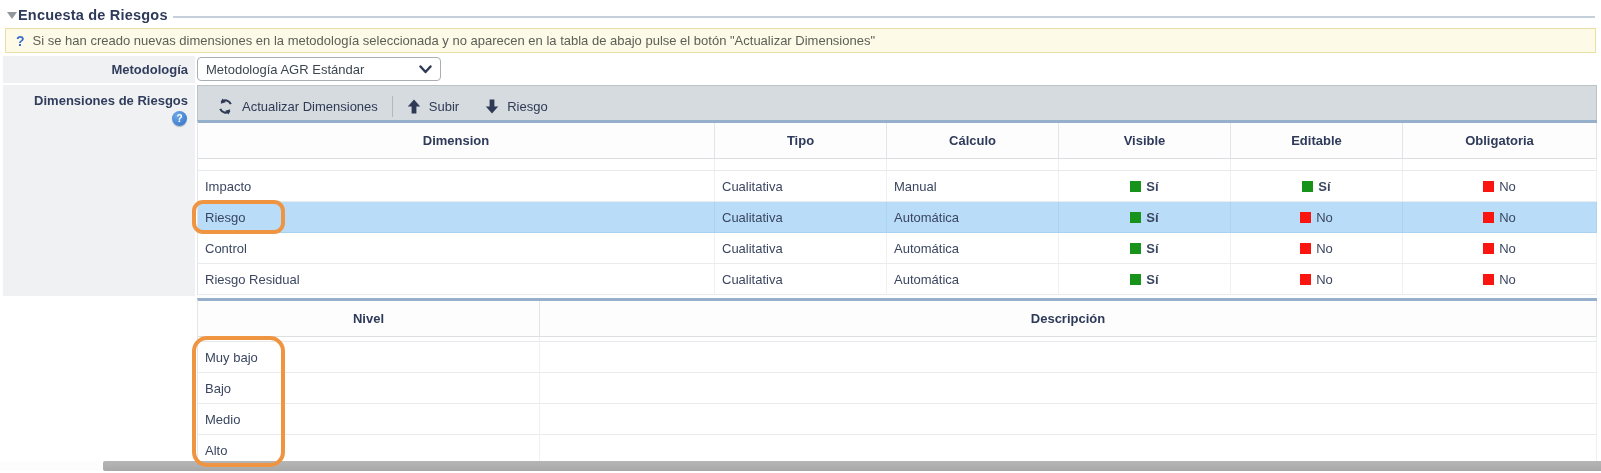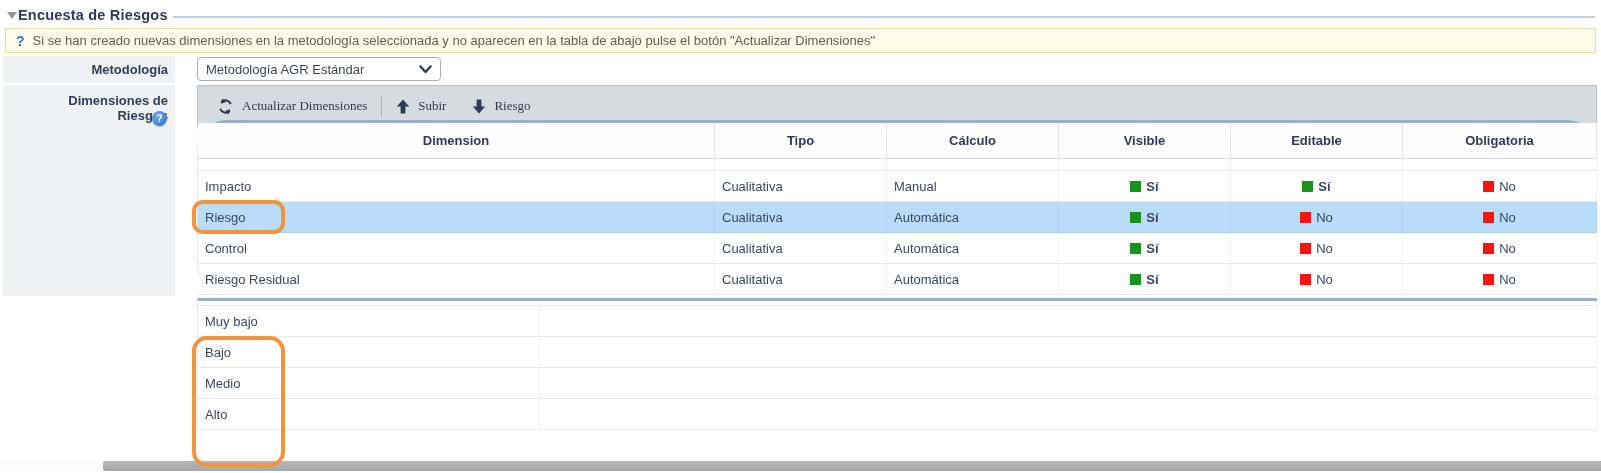--- a/index.html
+++ b/index.html
@@ -16,21 +16,21 @@
   .legend-line { flex:1; height:2px; background:#c5cfd9; margin-top:3px; margin-left:4px; }
 
   
   .info-bar { position:absolute; left:5px; right:5px; top:28px; height:25px;
     background:#fdfae7; border:1px solid #e7dfa3; display:flex; align-items:center;
     padding-left:10px; gap:8px; }
   .q-icon { color:#3a6cd0; font-weight:bold; font-size:14px; }
   .info-text { font-size:13px; color:#5d6056; }
 
   
-  .label-cell { position:absolute; left:3px; width:172px; background:#eff1f3; }
+  .label-cell { position:absolute; left:3px; width:192px; background:#eff1f3; }
   .lc-met { top:56px; height:27px; }
   .lc-dim { top:85px; height:211px; }
   .lc-niv { top:298px; height:158px; }
   .side-label { display:block; text-align:right; padding-right:7px; font-size:13px;
     font-weight:bold; color:#313d5c; }
   .lc-met .side-label { line-height:27px; }
   .lc-dim .side-label { padding-top:8px;padding-left:15px; }
   .lc-niv .side-label { padding-top:10px; }
   .help-icon { position:absolute; right:8px; top:26px; width:15px; height:15px;
     border-radius:50%; background:radial-gradient(circle at 35% 30%, #6fa9e6, #2e6ec5);
@@ -40,28 +40,28 @@
   
   .fake-select { position:absolute; left:197px; top:57px; width:244px; height:24px;
     background:#fff; border:1px solid #a9aeb2; border-radius:4px; display:flex;
     align-items:center; padding:0 8px; cursor:pointer; }
   .fake-select .sel-text { flex:1; font-size:13px; color:#3c4650; }
   .fake-select svg { flex:0 0 auto; }
 
   
   .toolbar { position:absolute; left:197px; top:85px; width:1400px; height:42px;
     background:#d5dbde; border:1px solid #bcc3c6; display:flex; align-items:center;
-    padding-left:13px; color:#2f3a56; font-size:13px;font-family:Liberation Serif, serif; }
+    padding-left:13px; color:#2f3a56; font-size:13px; }
   .tb-btn { display:flex; align-items:center; gap:8px; cursor:pointer; height:100%; padding:0 6px; }
   .tb-sep { width:1px; height:21px; background:#b2b9bd; margin:0 8px; }
 
   
   .tbl { position:absolute; left:197px; width:1400px; border-top:3px solid #96b0cb;
     border-left:1px solid #e3e5e8; background:#fff; }
-  .tbl-dim { top:120px;border-radius:30px; }
+  .tbl-dim { top:120px; }
   .tbl-niv { top:298px; }
   .dgrid { display:grid; grid-template-columns:517px 172px 172px 172px 172px 194px; }
   .ngrid { display:grid; grid-template-columns:342px 1057px; }
   .hcell { height:36px; display:flex; align-items:center; justify-content:center;
     font-size:13px; font-weight:bold; color:#2e3a59; background:#fdfdfe;
     border-right:1px solid #e2e4e7; border-bottom:1px solid #dcdee1; }
   .scell { height:12px; background:#fff; border-right:1px solid #eceef0;
     border-bottom:1px solid #e7e9eb; }
   .ngrid .scell { height:5px; }
   .cell { height:31px; display:flex; align-items:center; padding:0 7px;
@@ -227,20 +227,24 @@
         </div>
       <div class="cell center">
           <span class="sq no"></span>
           <span class="yn no">No</span>
         </div>
     </div>
   </div>
 
   <div class="tbl tbl-niv">
     <div class="ngrid">
+      <div class="hcell">Nivel</div>
+      <div class="hcell">Descripción</div>
+    </div>
+    <div class="ngrid">
       <div class="scell"></div>
         <div class="scell"></div>
     </div>
     <div class="ngrid row">
       <div class="cell">Muy bajo</div>
       <div class="cell"></div>
     </div>
     <div class="ngrid row">
       <div class="cell">Bajo</div>
       <div class="cell"></div>

